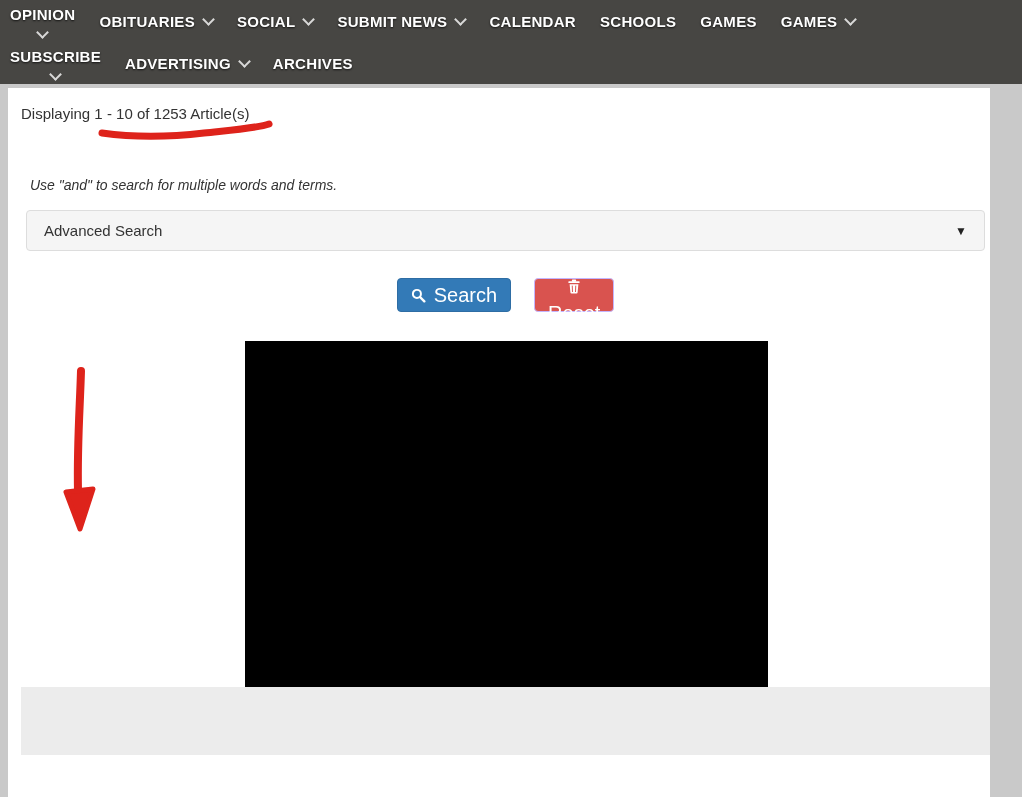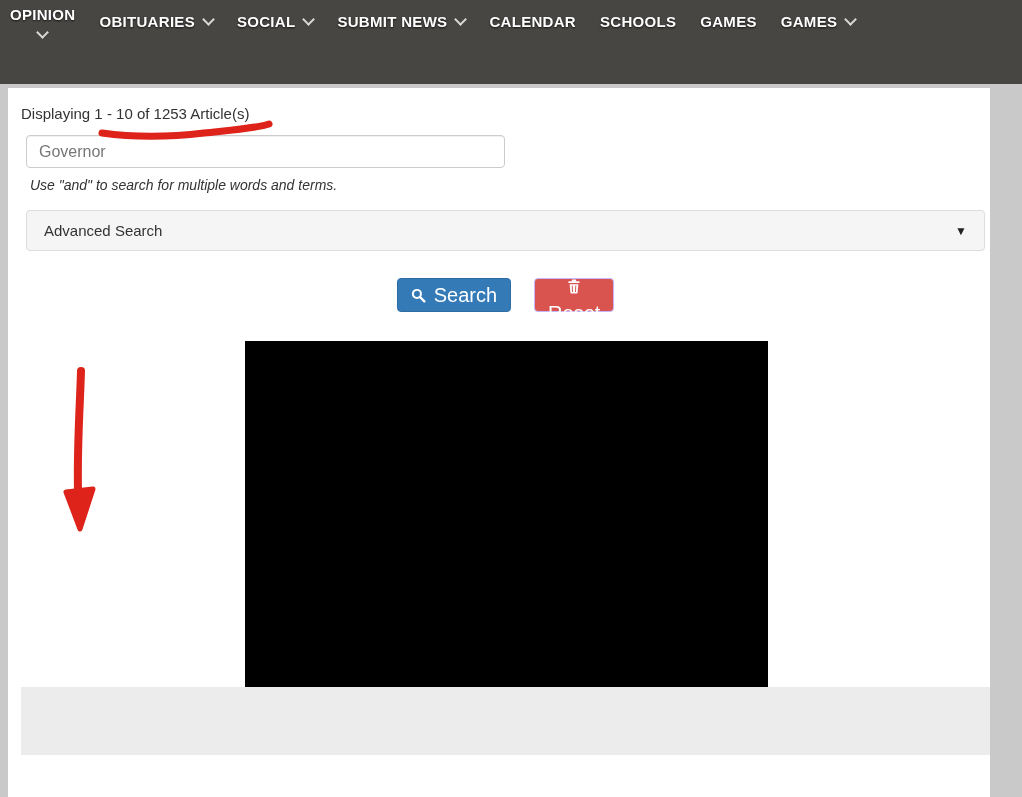--- a/index.html
+++ b/index.html
@@ -113,27 +113,39 @@
           <span>SCHOOLS</span>
         </a>
       <a class="nav-item">
           <span>GAMES</span>
         </a>
       <a class="nav-item">
           <span>GAMES</span>
           <span class="chev"></span>
         </a>
     </div>
+    <div class="nav-row">
+      <a class="nav-item">
+          <span>SUBSCRIBE</span>
+          <span class="chev"></span>
+        </a>
+      <a class="nav-item">
+          <span>ADVERTISING</span>
+          <span class="chev"></span>
+        </a>
+      <a class="nav-item">
+          <span>ARCHIVES</span>
+        </a>
+    </div>
   </nav>
 
   <main class="card">
 
     <div class="summary">Displaying 1 - 10 of 1253 Article(s)</div>
 
-    <input class="search-input" type="text" value="Governor" style="">
 
     <div class="hint">Use "and" to search for multiple words and terms.</div>
 
     <div class="advanced">
       <span class="advanced-label">Advanced Search</span>
       <span class="adv-caret">▼</span>
     </div>
 
     <div class="btn-row">
       <button class="btn btn-primary">

